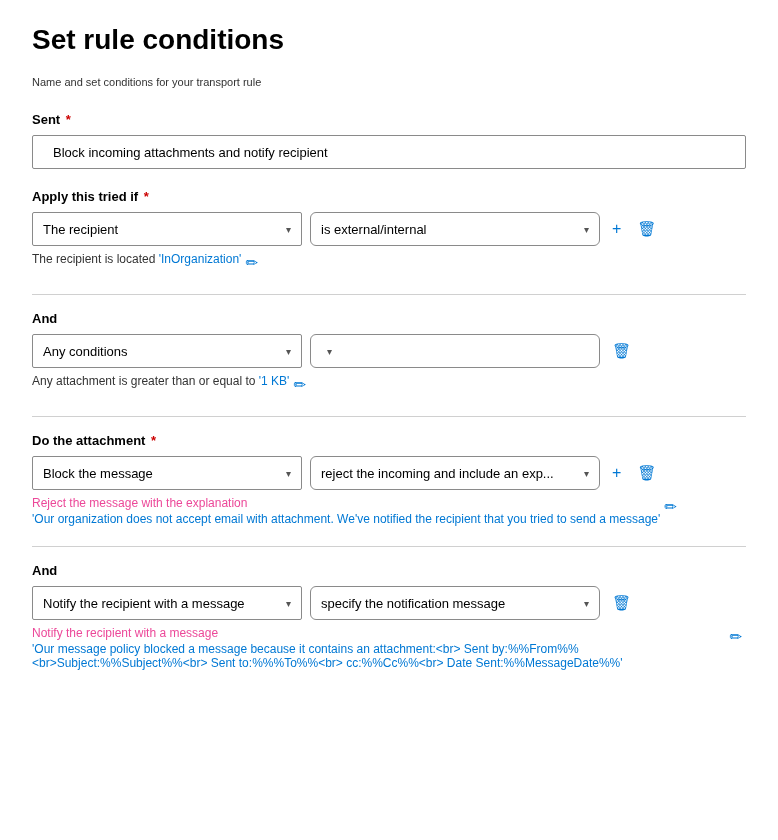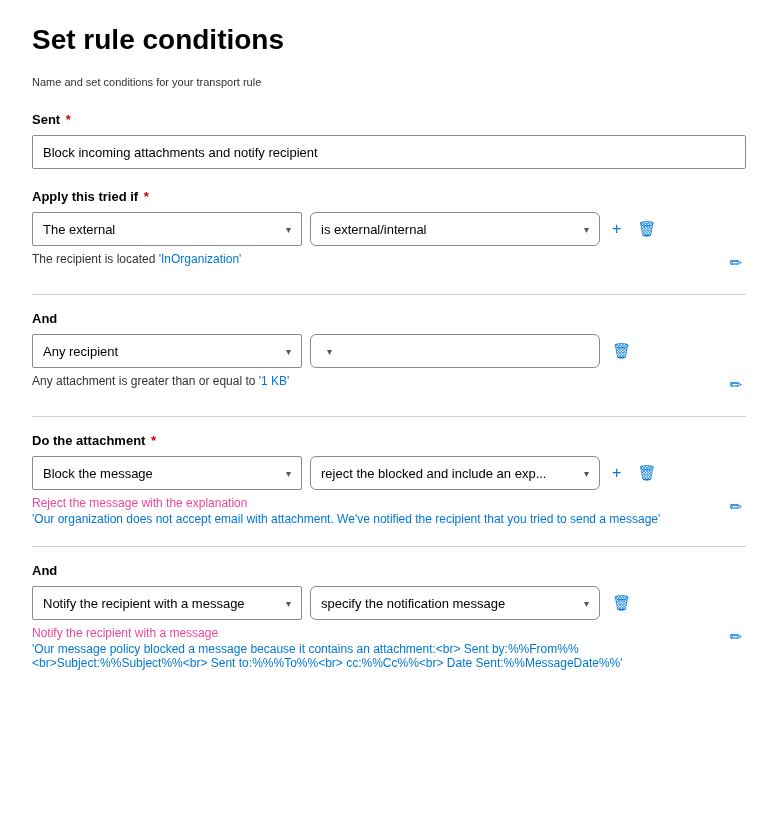--- a/index.html
+++ b/index.html
@@ -66,21 +66,21 @@
     }
     .select-right {
       width: 290px;
       min-width: 290px;
       border-radius: 6px;
     }
     .name-input {
       width: 100%;
       border: 1px solid #8a8a8a;
       border-radius: 2px;
-      padding: 6px 10px;
+      padding: 6px 20px;
       font-size: 13px;
       height: 34px;
       outline: none;
     }
     .icon-btn {
       background: none;
       border: none;
       cursor: pointer;
       padding: 4px;
       color: #0078d4;
@@ -93,21 +93,21 @@
       color: #333;
       margin-bottom: 4px;
     }
     .hint-link {
       color: #0078d4;
       text-decoration: none;
     }
     .hint-row {
       display: flex;
       align-items: flex-start;
-      justify-content: space-between;
+      justify-content: flex-start;
     }
     .divider {
       border: none;
       border-top: 1px solid #d0d0d0;
       margin: 14px 0 16px 0;
     }
     .and-label {
       font-size: 13px;
       font-weight: 600;
       margin-bottom: 8px;
@@ -153,21 +153,21 @@
   </div>
   <input class="name-input" type="text" value="Block incoming attachments and notify recipient" style="">
 </div>
 
 <div class="section">
   <div class="section-label">
     <span>Apply this tried if</span><span class="required"> *</span>
   </div>
   <div class="row">
     <div class="select-box select-wide">
-      <span>The external</span>
+      <span>The recipient</span>
       <span class="chevron">▾</span>
     </div>
     <div class="select-box select-right">
       <span>is external/internal</span>
       <span class="chevron">▾</span>
     </div>
     <button class="icon-btn plus-icon">+</button>
     <button class="icon-btn trash-icon">🗑</button>
   </div>
   <div class="hint-row">
@@ -177,21 +177,21 @@
     <span class="edit-icon">✏</span>
   </div>
 </div>
 
 <hr class="divider">
 
 <div class="section">
   <div class="and-label">And</div>
   <div class="row">
     <div class="select-box select-wide">
-      <span>Any recipient</span>
+      <span>Any conditions</span>
       <span class="chevron">▾</span>
     </div>
     <div class="select-box select-right">
       <span class="chevron">▾</span>
     </div>
     <button class="icon-btn trash-icon">🗑</button>
   </div>
   <div class="hint-row">
     <div class="hint-text">
       <span>Any attachment is greater than or equal to </span><a class="hint-link" href="#"><span>'1 KB'</span></a>
@@ -205,21 +205,21 @@
 <div class="section">
   <div class="section-label">
     <span>Do the attachment</span><span class="required"> *</span>
   </div>
   <div class="row">
     <div class="select-box select-wide">
       <span>Block the message</span>
       <span class="chevron">▾</span>
     </div>
     <div class="select-box select-right">
-      <span>reject the blocked and include an exp...</span>
+      <span>reject the incoming and include an exp...</span>
       <span class="chevron">▾</span>
     </div>
     <button class="icon-btn plus-icon">+</button>
     <button class="icon-btn trash-icon">🗑</button>
   </div>
   <div class="hint-row">
     <div>
       <div class="reject-text">Reject the message with the explanation</div>
       <div class="reject-link-text">'Our organization does not accept email with attachment. We've notified the recipient that you tried to send a message'</div>
     </div>

